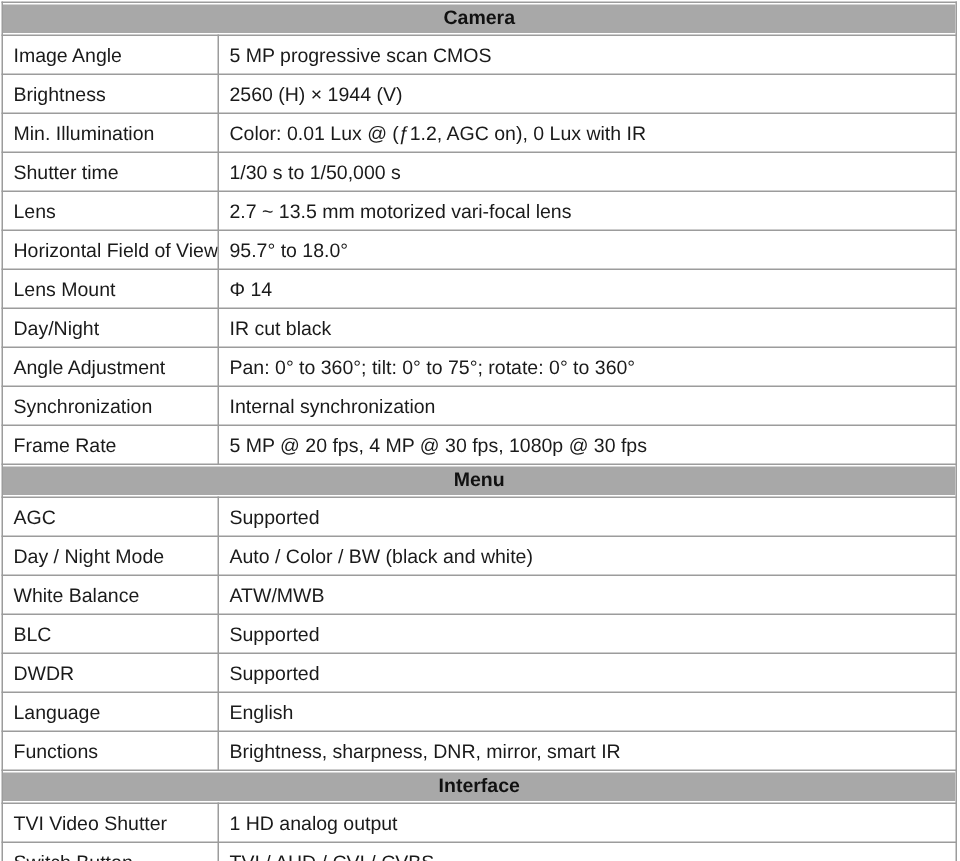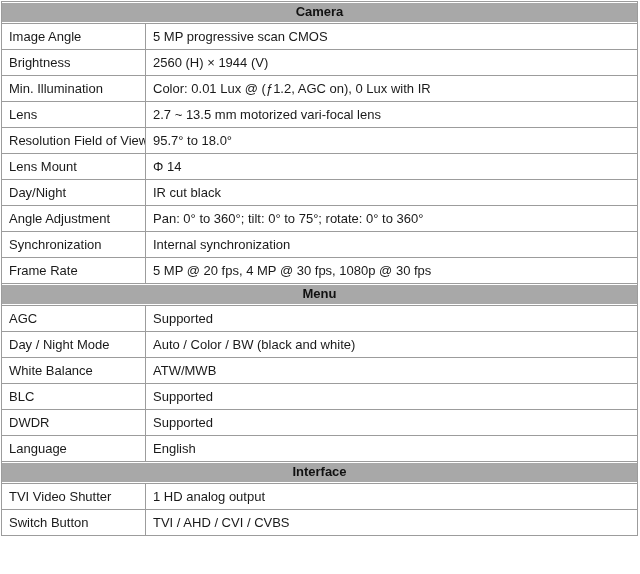--- a/index.html
+++ b/index.html
@@ -76,25 +76,29 @@
       </tr>
       <tr>
         <td class="label-cell">Brightness</td>
         <td class="value-cell">2560 (H) × 1944 (V)</td>
       </tr>
       <tr>
         <td class="label-cell">Min. Illumination</td>
         <td class="value-cell">Color: 0.01 Lux @ (ƒ1.2, AGC on), 0 Lux with IR</td>
       </tr>
       <tr>
+        <td class="label-cell">Shutter time</td>
+        <td class="value-cell">1/30 s to 1/50,000 s</td>
+      </tr>
+      <tr>
         <td class="label-cell">Lens</td>
         <td class="value-cell">2.7 ~ 13.5 mm motorized vari-focal lens</td>
       </tr>
       <tr>
-        <td class="label-cell">Resolution Field of View</td>
+        <td class="label-cell">Horizontal Field of View</td>
         <td class="value-cell">95.7° to 18.0°</td>
       </tr>
       <tr>
         <td class="label-cell">Lens Mount</td>
         <td class="value-cell">Φ 14</td>
       </tr>
       <tr>
         <td class="label-cell">Day/Night</td>
         <td class="value-cell">IR cut black</td>
       </tr>
@@ -133,20 +137,24 @@
       </tr>
       <tr>
         <td class="label-cell">DWDR</td>
         <td class="value-cell">Supported</td>
       </tr>
       <tr>
         <td class="label-cell">Language</td>
         <td class="value-cell">English</td>
       </tr>
       <tr>
+        <td class="label-cell">Functions</td>
+        <td class="value-cell">Brightness, sharpness, DNR, mirror, smart IR</td>
+      </tr>
+      <tr>
         <td class="section-cell" colspan="2">
           <div class="section-title">Interface</div>
         </td>
       </tr>
       <tr>
         <td class="label-cell">TVI Video Shutter</td>
         <td class="value-cell">1 HD analog output</td>
       </tr>
       <tr>
         <td class="label-cell">Switch Button</td>

